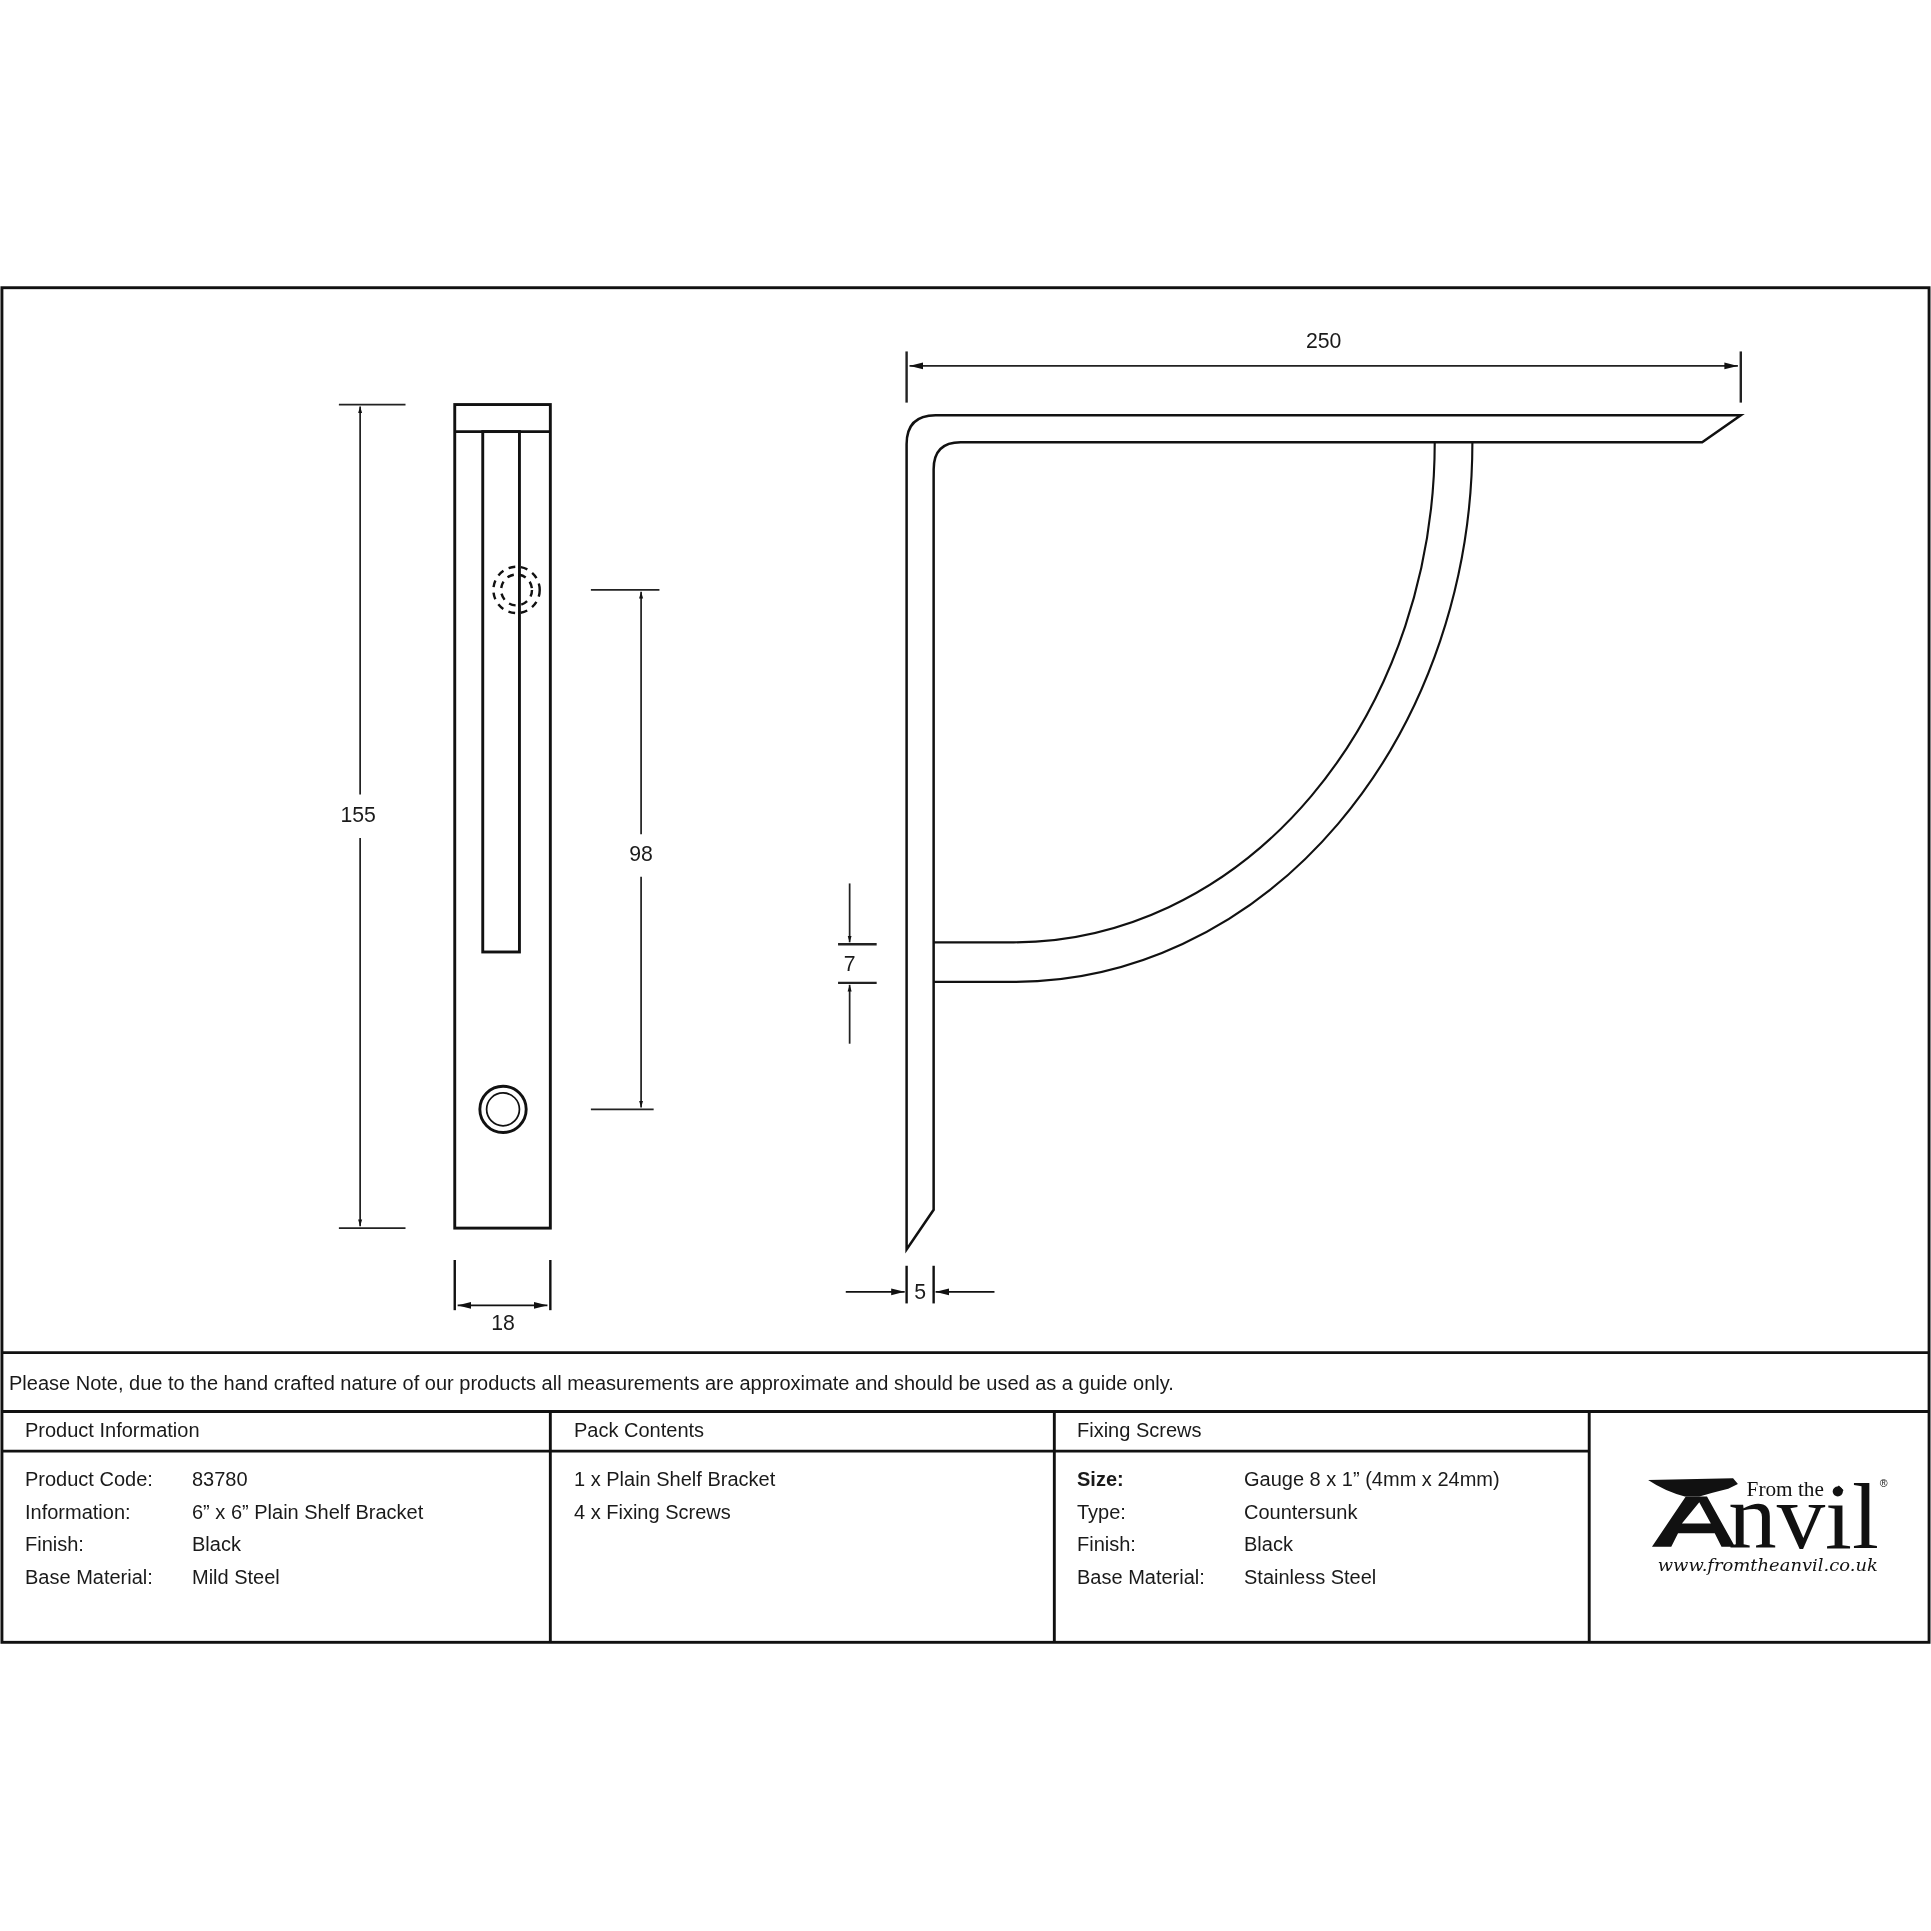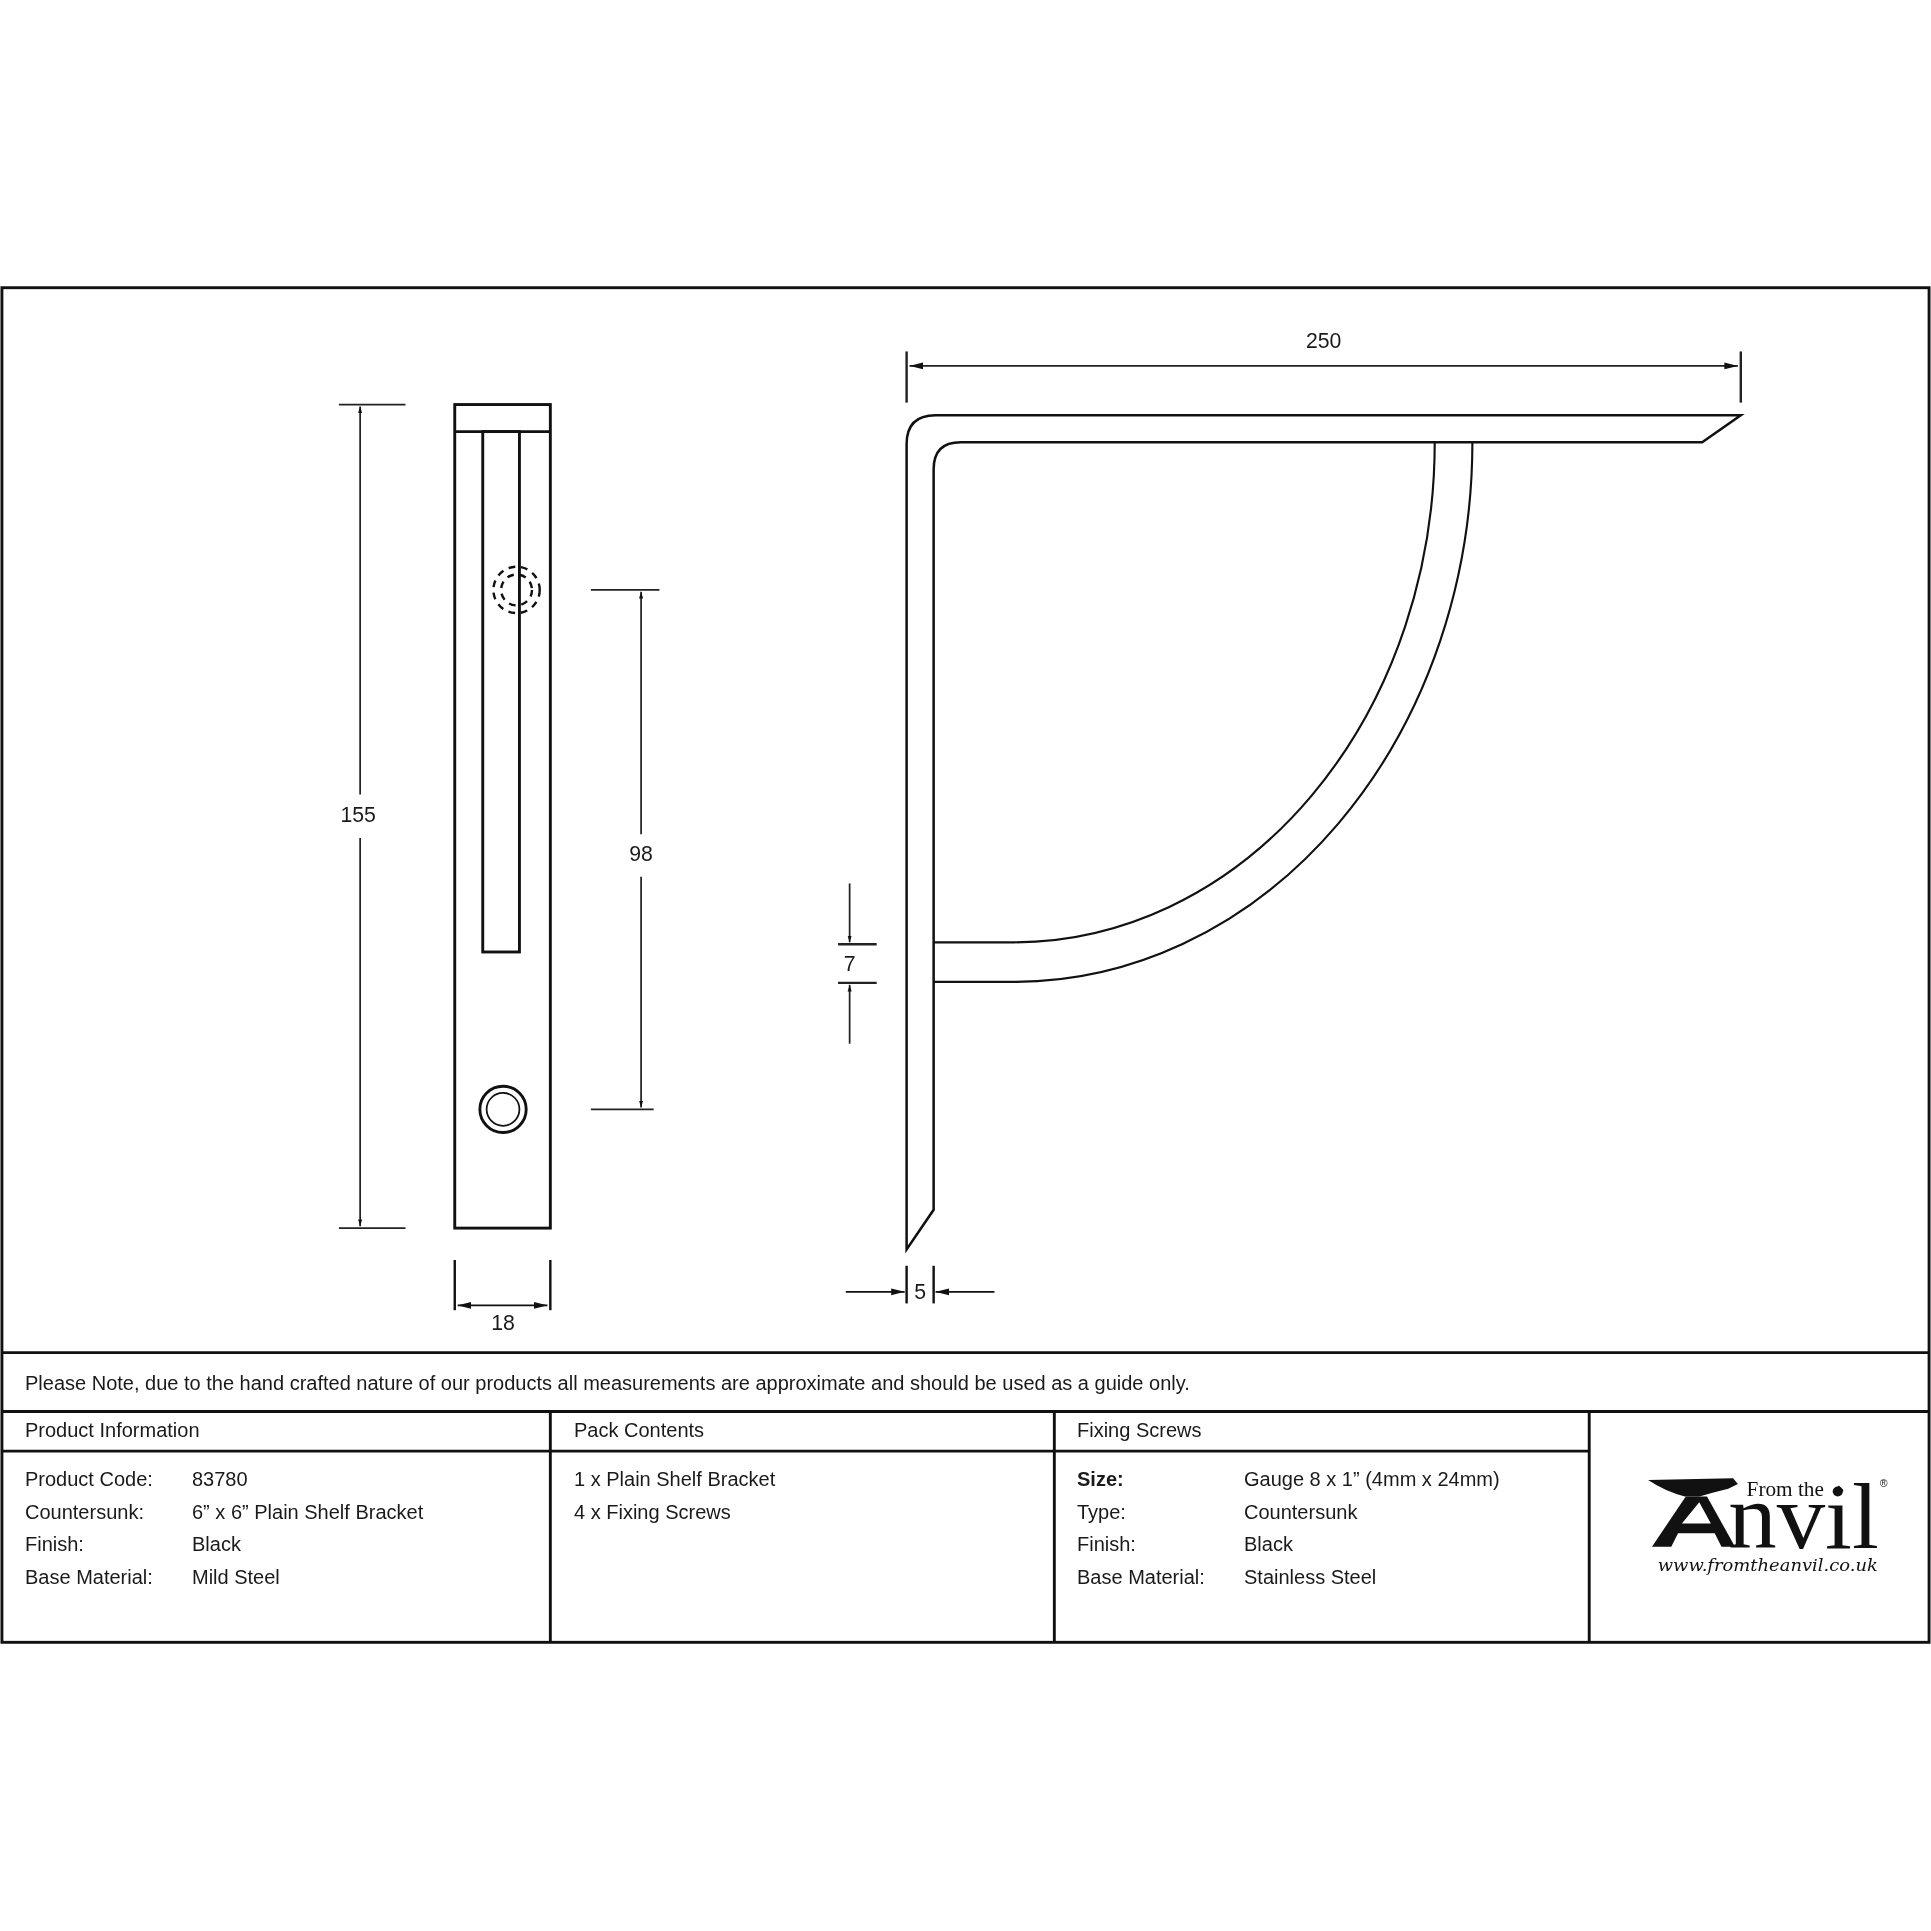--- a/index.html
+++ b/index.html
@@ -109,27 +109,27 @@
       <path d="M 1746 1550 L 1768 1550 L 1797 1602 L 1783 1602 L 1776 1588 L 1738 1588 L 1731 1602 L 1711 1602 Z M 1742 1578 L 1772 1578 L 1760 1556 Z" fill="#111" fill-rule="evenodd"></path>
     </g>
     <text class="logo-from" x="1809" y="1549">From the</text>
     <rect x="1901" y="1540" width="7" height="7" fill="#111" transform="rotate(45 1904.5 1543.5)"></rect>
     <text class="logo-nvil" x="1790" y="1603" textLength="156" lengthAdjust="spacingAndGlyphs">nvil</text>
     <text x="1947" y="1540" font-size="11" font-family="Liberation Sans, sans-serif" fill="#111">®</text>
     <text class="logo-url" x="1717" y="1627" textLength="228" lengthAdjust="spacingAndGlyphs">www.fromtheanvil.co.uk</text>
   </g>
 </svg>
 
-<div class="txt" style="left:25px; top:1383px;">Please Note, due to the hand crafted nature of our products all measurements are approximate and should be used as a guide only.</div>
+<div class="txt" style="left:9px; top:1383px;">Please Note, due to the hand crafted nature of our products all measurements are approximate and should be used as a guide only.</div>
 
 <div class="txt" style="left:25px; top:1430px;">Product Information</div>
 <div>
   <div class="txt" style="left:25px; top:1479px;text-align:right;">Product Code:</div>
   <div class="txt" style="left:192px; top:1479px;">83780</div>
-  <div class="txt" style="left:25px; top:1512px;">Countersunk:</div>
+  <div class="txt" style="left:25px; top:1512px;">Information:</div>
   <div class="txt" style="left:192px; top:1512px;">6” x 6” Plain Shelf Bracket</div>
   <div class="txt" style="left:25px; top:1544px;">Finish:</div>
   <div class="txt" style="left:192px; top:1544px;">Black</div>
   <div class="txt" style="left:25px; top:1577px;">Base Material:</div>
   <div class="txt" style="left:192px; top:1577px;">Mild Steel</div>
 </div>
 
 <div class="txt" style="left:574px; top:1430px;">Pack Contents</div>
 <div>
   <div class="txt" style="left:574px; top:1479px;">1 x Plain Shelf Bracket</div>

